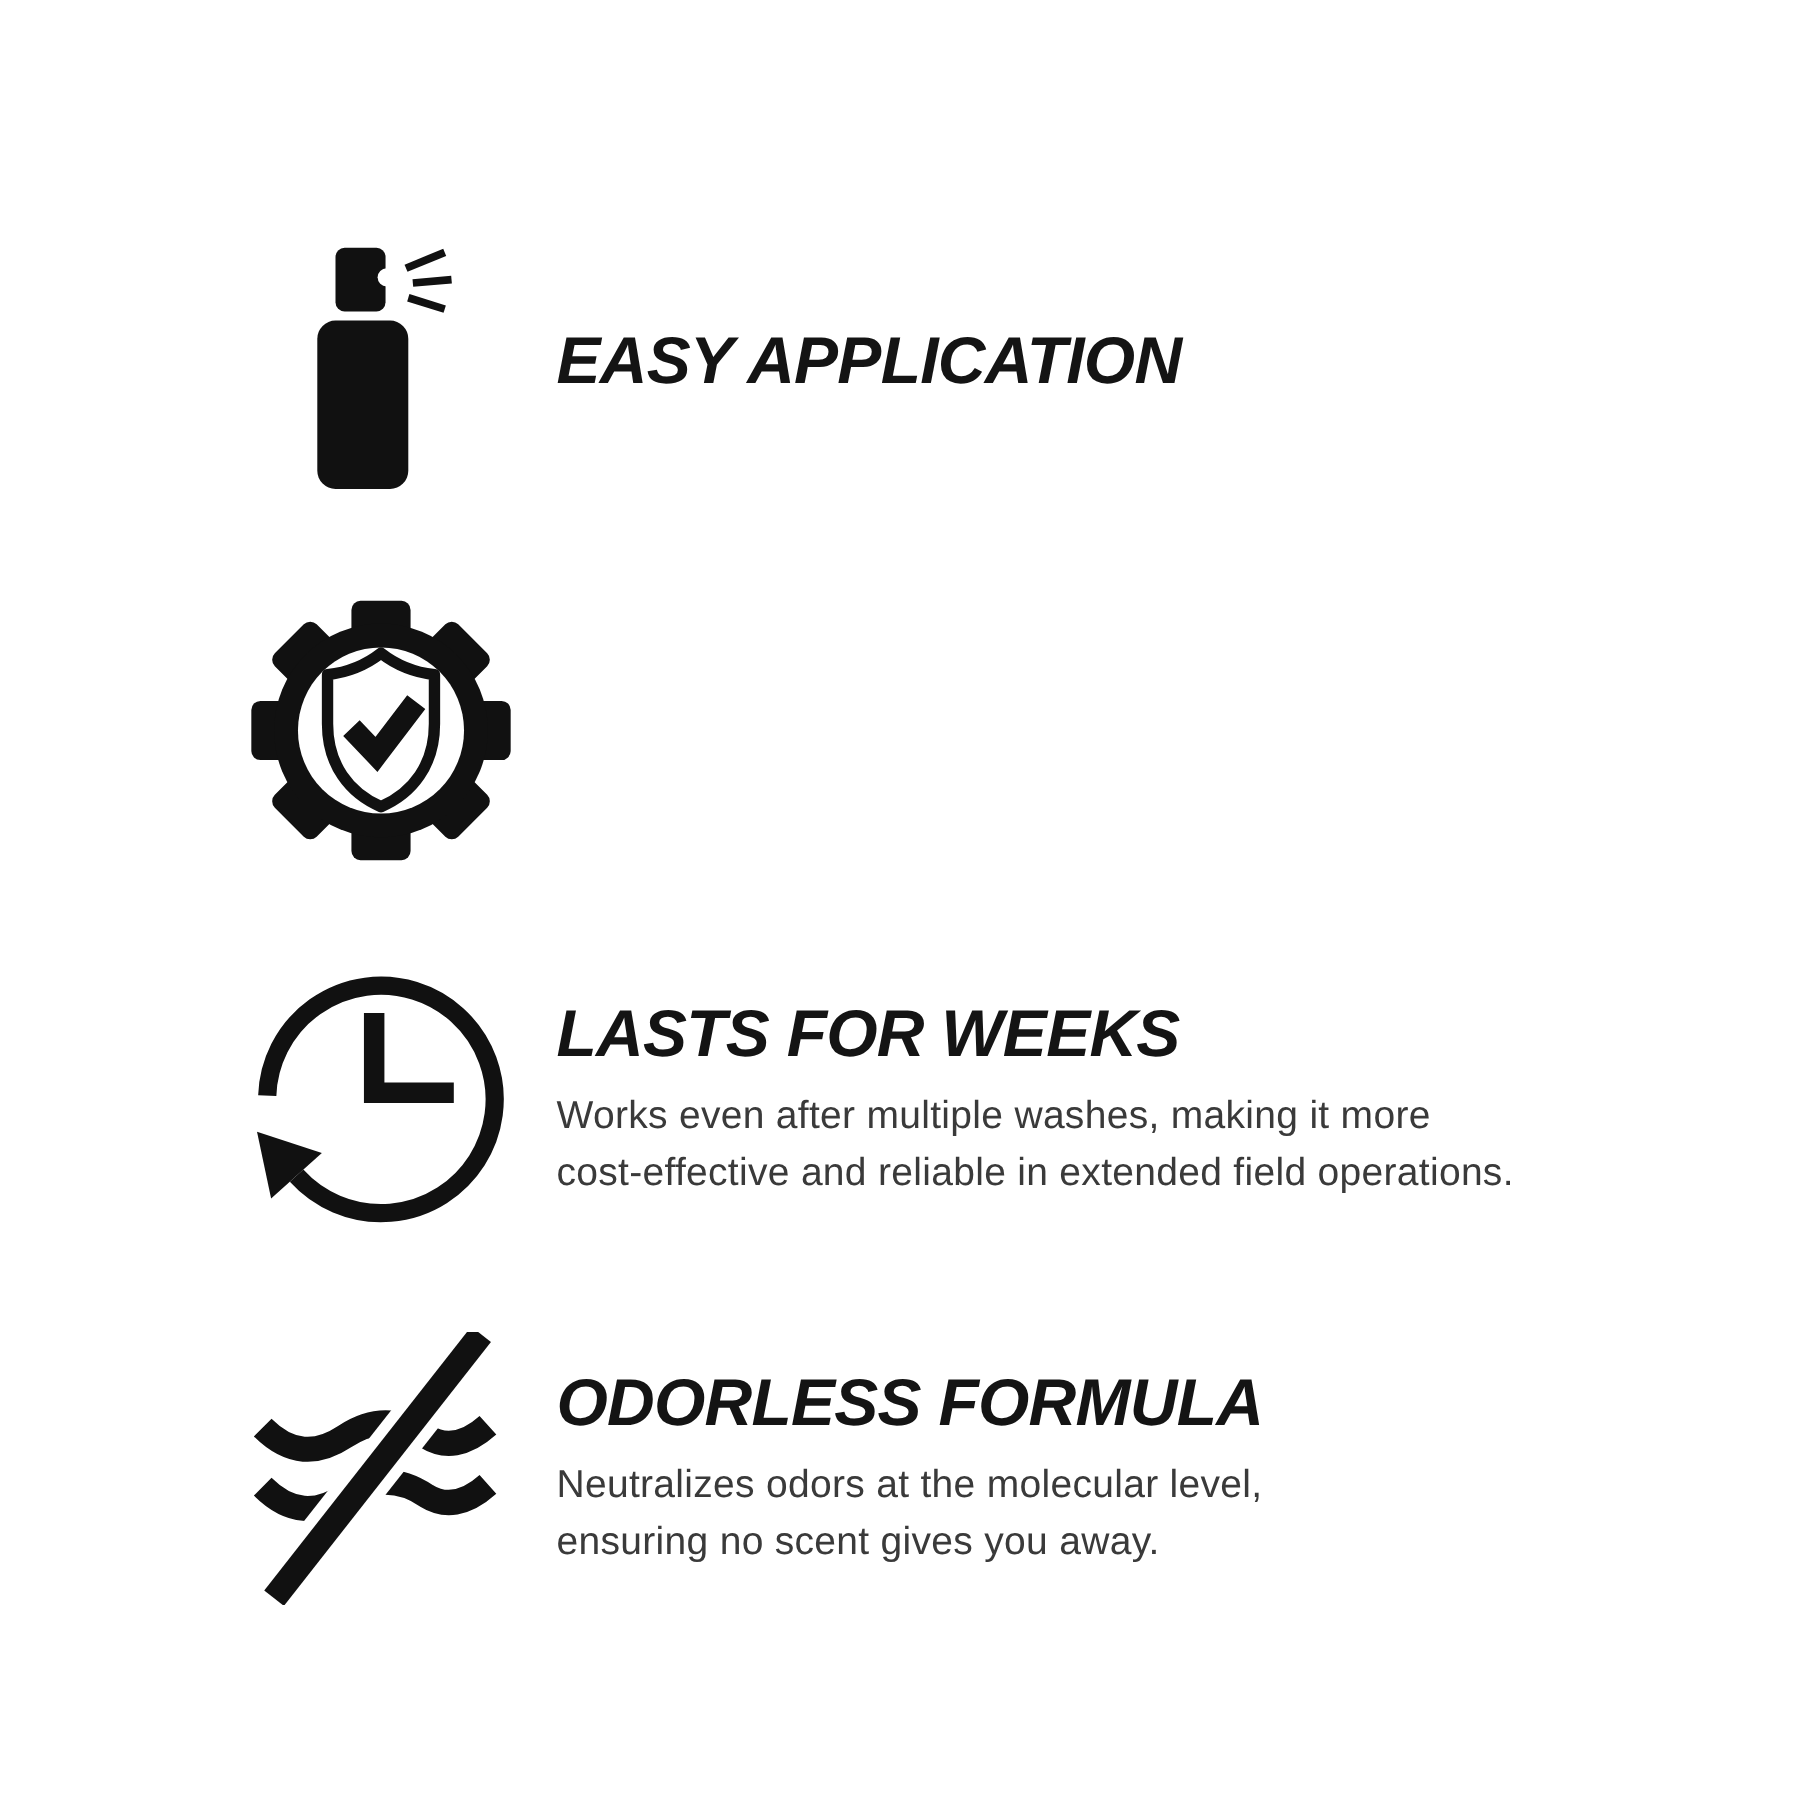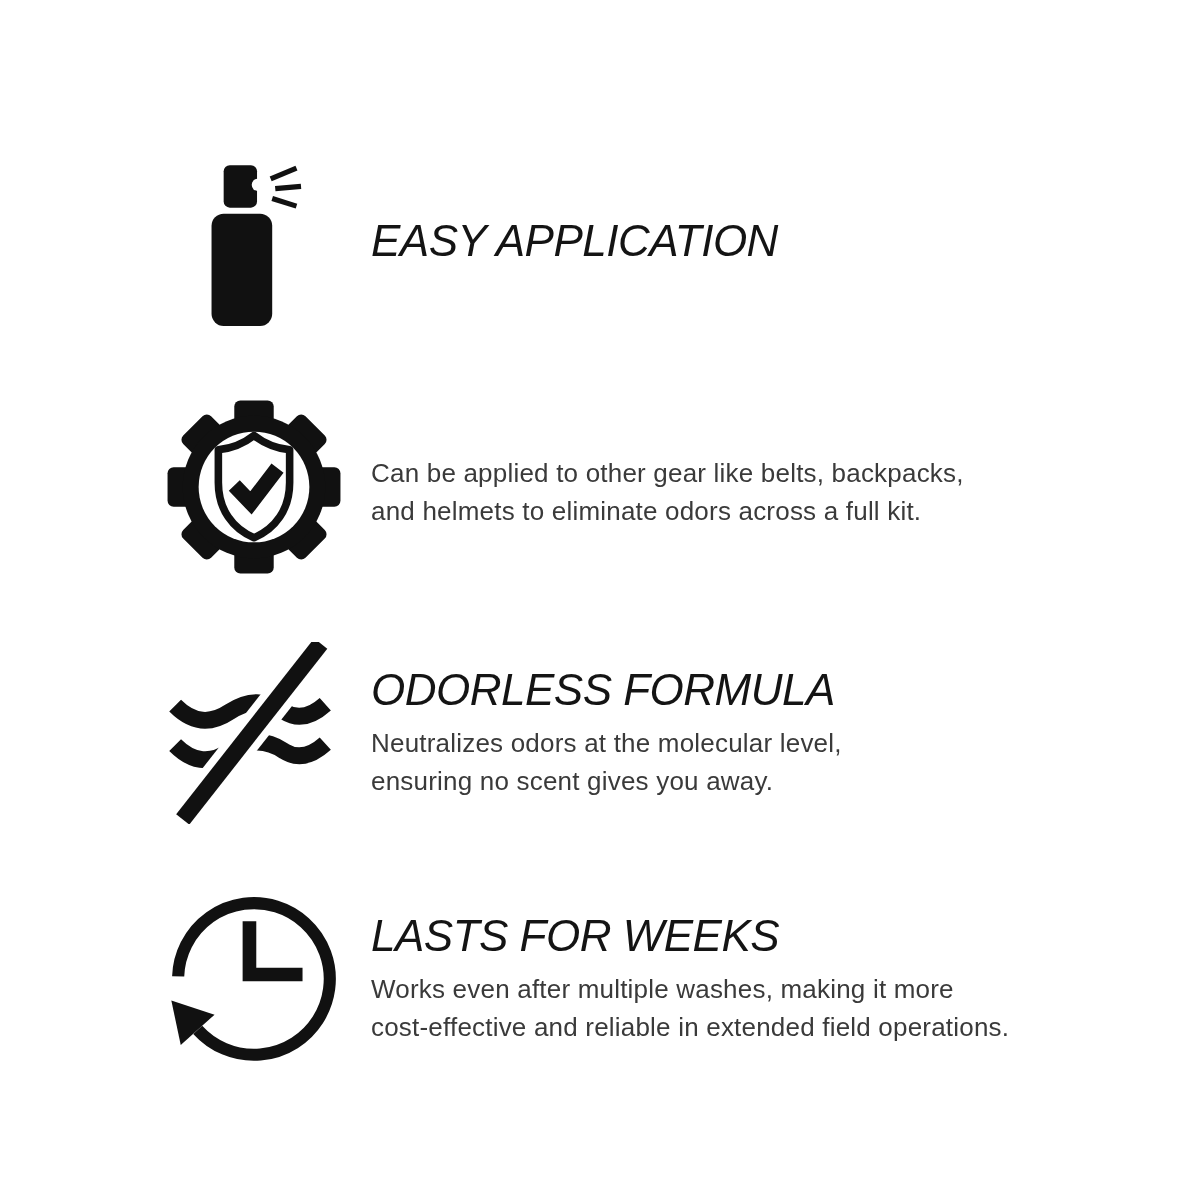--- a/index.html
+++ b/index.html
@@ -4,21 +4,21 @@
 <style>
   * { margin:0; padding:0; box-sizing:border-box; }
   html,body { width:1200px; height:1200px; background:#ffffff; overflow:hidden;
               font-family:"Liberation Sans", sans-serif; }
   .features { padding:150px 90px 0 163px; }
   .row { display:flex; align-items:center; margin-bottom:64px; }
   .icon-box { width:182px; height:182px; flex:0 0 auto; display:flex;
               align-items:center; justify-content:center; margin-right:26px; }
   .icon-box svg { width:182px; height:182px; display:block; }
   .text-col { flex:1 1 auto; }
-  .heading { font-size:44px; font-weight:normal; font-style:italic;
+  .heading { font-size:44px; font-weight:bold; font-style:italic;
              color:#141414; letter-spacing:-0.5px; line-height:1.1;
              white-space:nowrap; }
   .desc { margin-top:9px; font-size:26px; line-height:38px; color:#3a3a3a;
           letter-spacing:0.2px; }
   .desc-line { white-space:nowrap; }
 </style>
 </head>
 <body>
 
 <div class="features">
@@ -50,23 +50,36 @@
           <rect x="47" y="3" width="26" height="114" rx="4" transform="rotate(90 60 60)"></rect>
           <rect x="47" y="3" width="26" height="114" rx="4" transform="rotate(135 60 60)"></rect>
           <circle cx="60" cy="60" r="47"></circle>
         </g>
         <circle cx="60" cy="60" r="36.5" fill="#fff"></circle>
         <path d="M60,26 C53,31.5 45,34.5 36.5,35.5 L36.5,57 C36.5,75 46,87.5 60,93.5 C74,87.5 83.5,75 83.5,57 L83.5,35.5 C75,34.5 67,31.5 60,26 Z" fill="none" stroke="#111" stroke-width="5" stroke-linejoin="round"></path>
         <path d="M47,59 L58,70.5 L75.5,47.5" fill="none" stroke="#111" stroke-width="10" stroke-linecap="butt" stroke-linejoin="miter"></path>
       </svg>
     </div>
     <div class="text-col">
+    </div>
+  </div>
+
+  <div class="row">
+    <div class="icon-box">
+      <svg viewBox="0 0 120 120" xmlns="http://www.w3.org/2000/svg">
+        <path d="M10,58.3 A50,50 0 1 1 22.9,93.5" fill="none" stroke="#111" stroke-width="8" stroke-linecap="butt"></path>
+        <polygon points="5.5,74.2 34,83.5 11.7,103.5" fill="#111"></polygon>
+        <path d="M57,22 L57,57 L92,57" fill="none" stroke="#111" stroke-width="9" stroke-linecap="butt" stroke-linejoin="miter"></path>
+      </svg>
+    </div>
+    <div class="text-col">
+      <div class="heading">LASTS FOR WEEKS</div>
       <div class="desc">
-        <div class="desc-line">Can be applied to other gear like belts, backpacks,</div>
-        <div class="desc-line">and helmets to eliminate odors across a full kit.</div>
+        <div class="desc-line">Works even after multiple washes, making it more</div>
+        <div class="desc-line">cost-effective and reliable in extended field operations.</div>
       </div>
     </div>
   </div>
 
   <div class="row">
     <div class="icon-box">
       <svg viewBox="0 0 120 120" xmlns="http://www.w3.org/2000/svg">
         <g fill="none" stroke="#111" stroke-width="11" stroke-linecap="butt">
           <path d="M8,42 C20,54 32,54 44,46 C56,38 68,38 80,46 C88,51 97,50 107,41"></path>
           <path d="M8,68 C20,80 32,80 44,72 C56,64 68,64 80,72 C88,77 97,76 107,67"></path>
@@ -77,30 +90,13 @@
     </div>
     <div class="text-col">
       <div class="heading">ODORLESS FORMULA</div>
       <div class="desc">
         <div class="desc-line">Neutralizes odors at the molecular level,</div>
         <div class="desc-line">ensuring no scent gives you away.</div>
       </div>
     </div>
   </div>
 
-  <div class="row">
-    <div class="icon-box">
-      <svg viewBox="0 0 120 120" xmlns="http://www.w3.org/2000/svg">
-        <path d="M10,58.3 A50,50 0 1 1 22.9,93.5" fill="none" stroke="#111" stroke-width="8" stroke-linecap="butt"></path>
-        <polygon points="5.5,74.2 34,83.5 11.7,103.5" fill="#111"></polygon>
-        <path d="M57,22 L57,57 L92,57" fill="none" stroke="#111" stroke-width="9" stroke-linecap="butt" stroke-linejoin="miter"></path>
-      </svg>
-    </div>
-    <div class="text-col">
-      <div class="heading">LASTS FOR WEEKS</div>
-      <div class="desc">
-        <div class="desc-line">Works even after multiple washes, making it more</div>
-        <div class="desc-line">cost-effective and reliable in extended field operations.</div>
-      </div>
-    </div>
-  </div>
-
 </div>
 
 </body></html>

